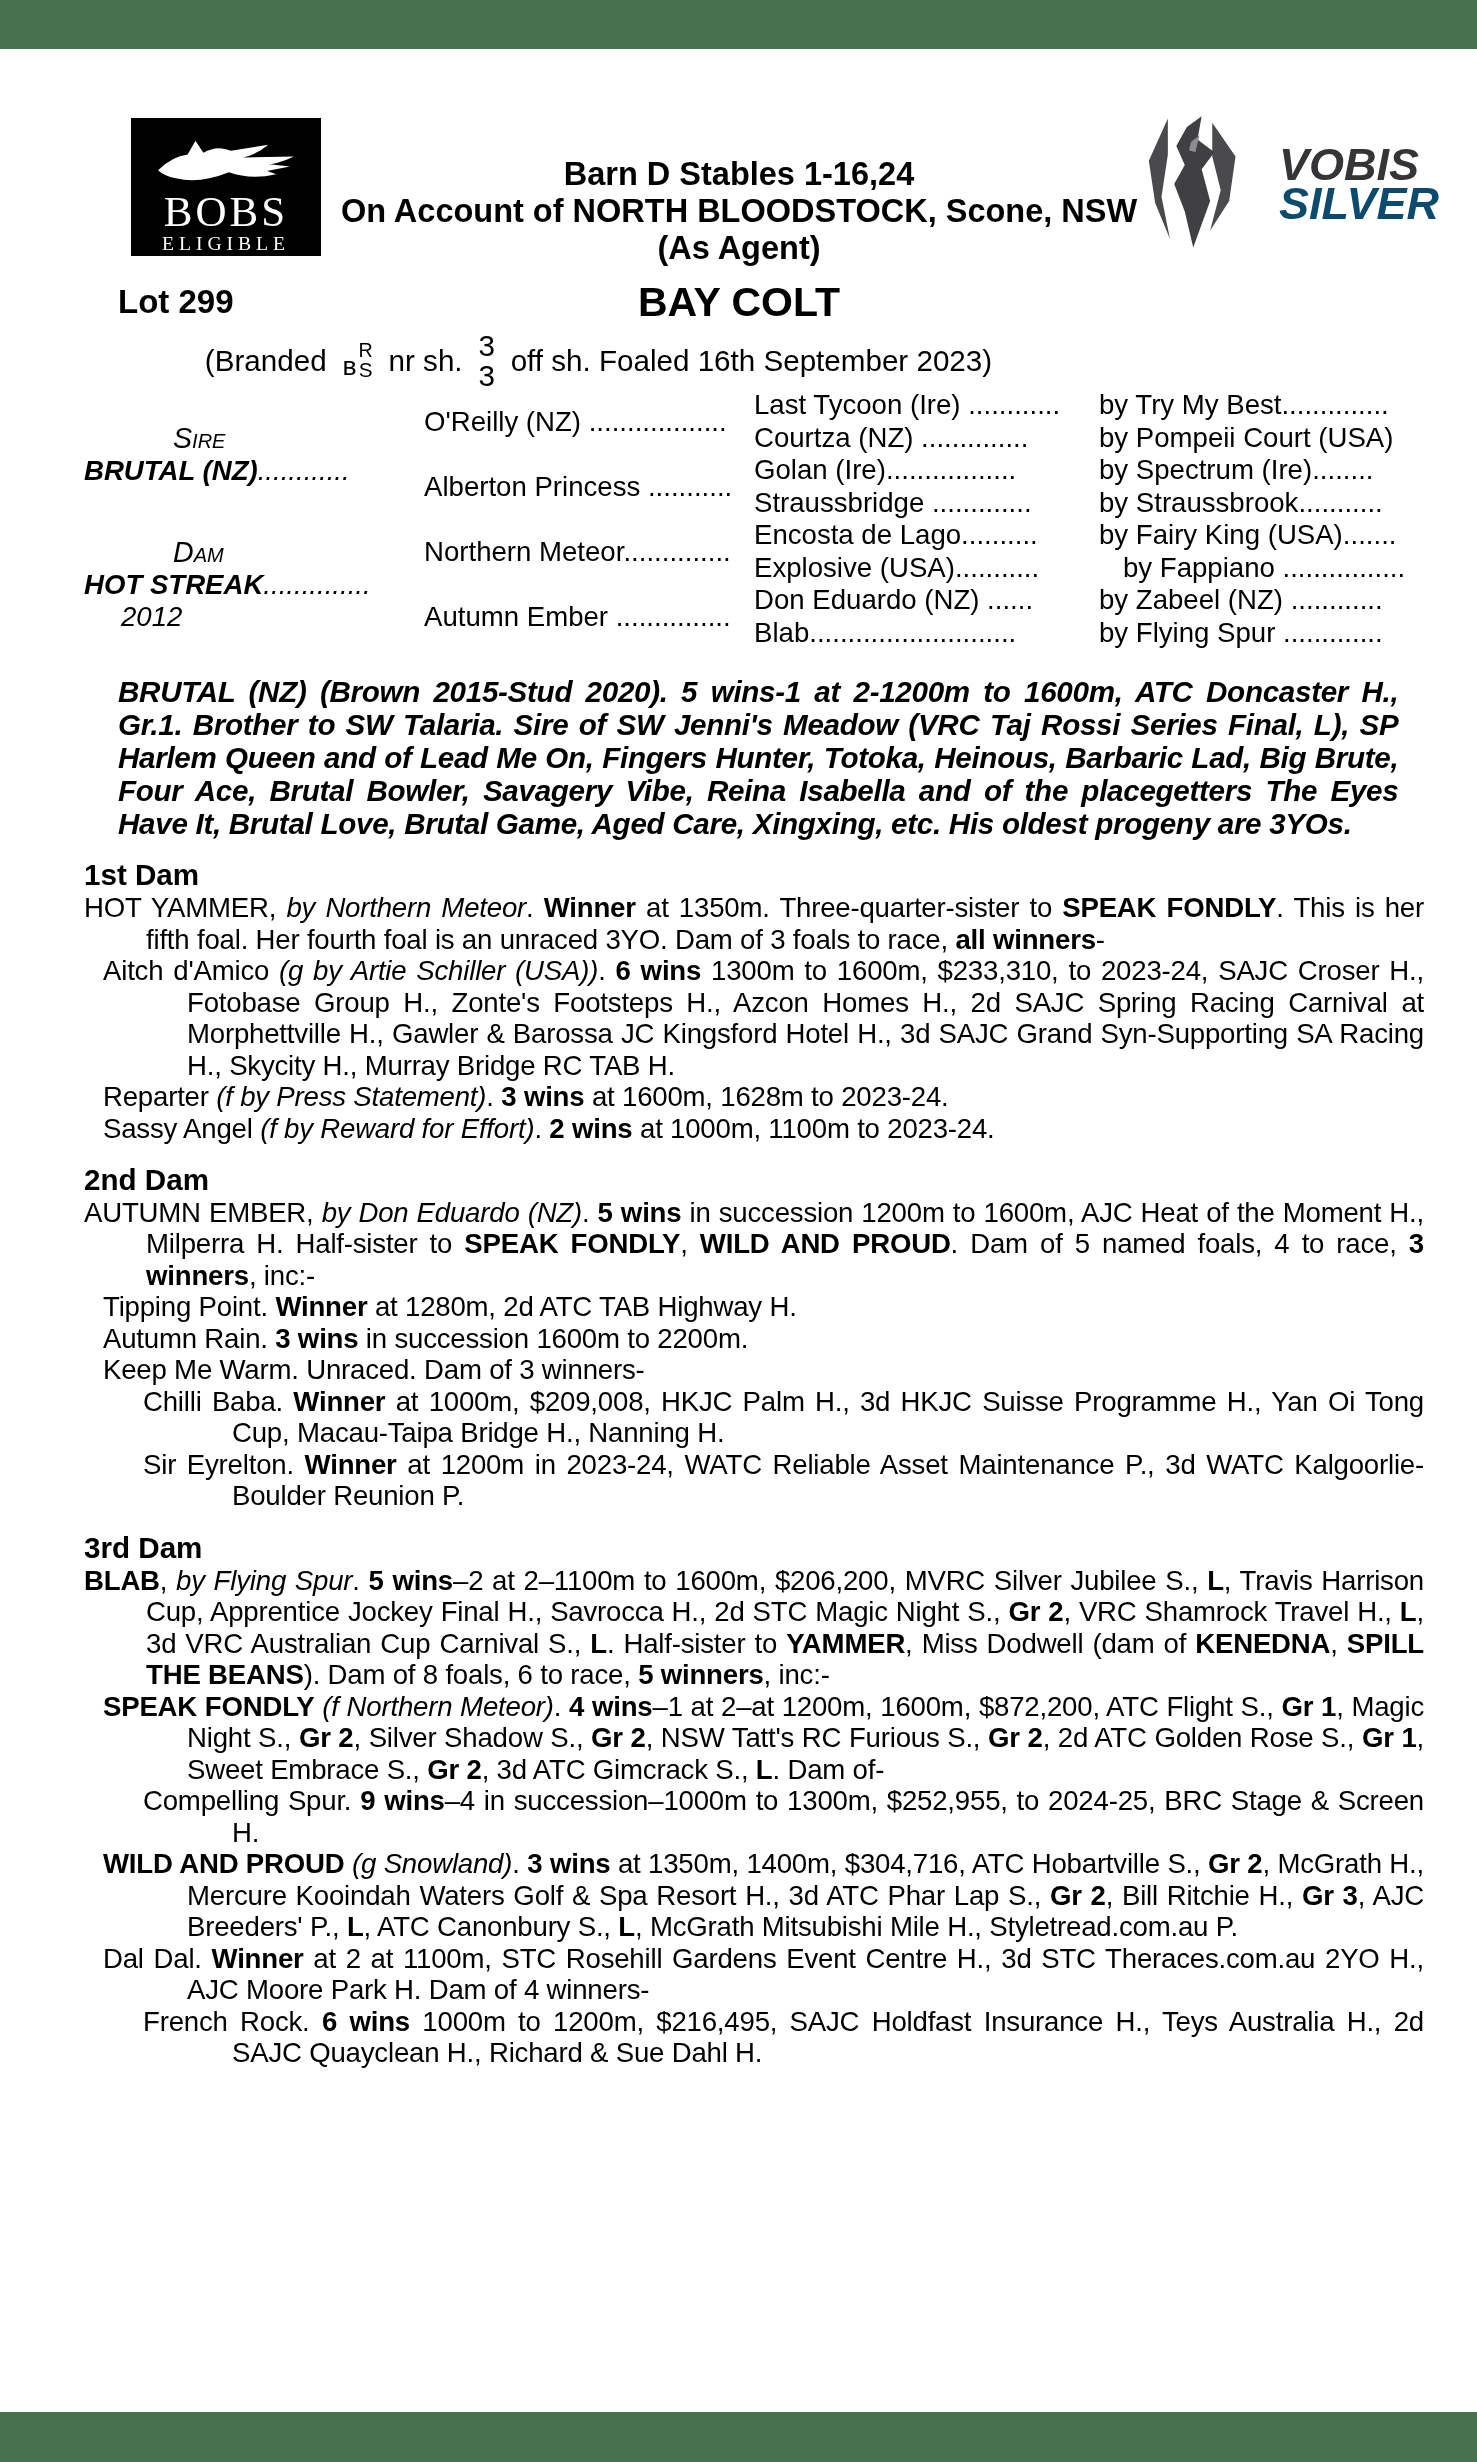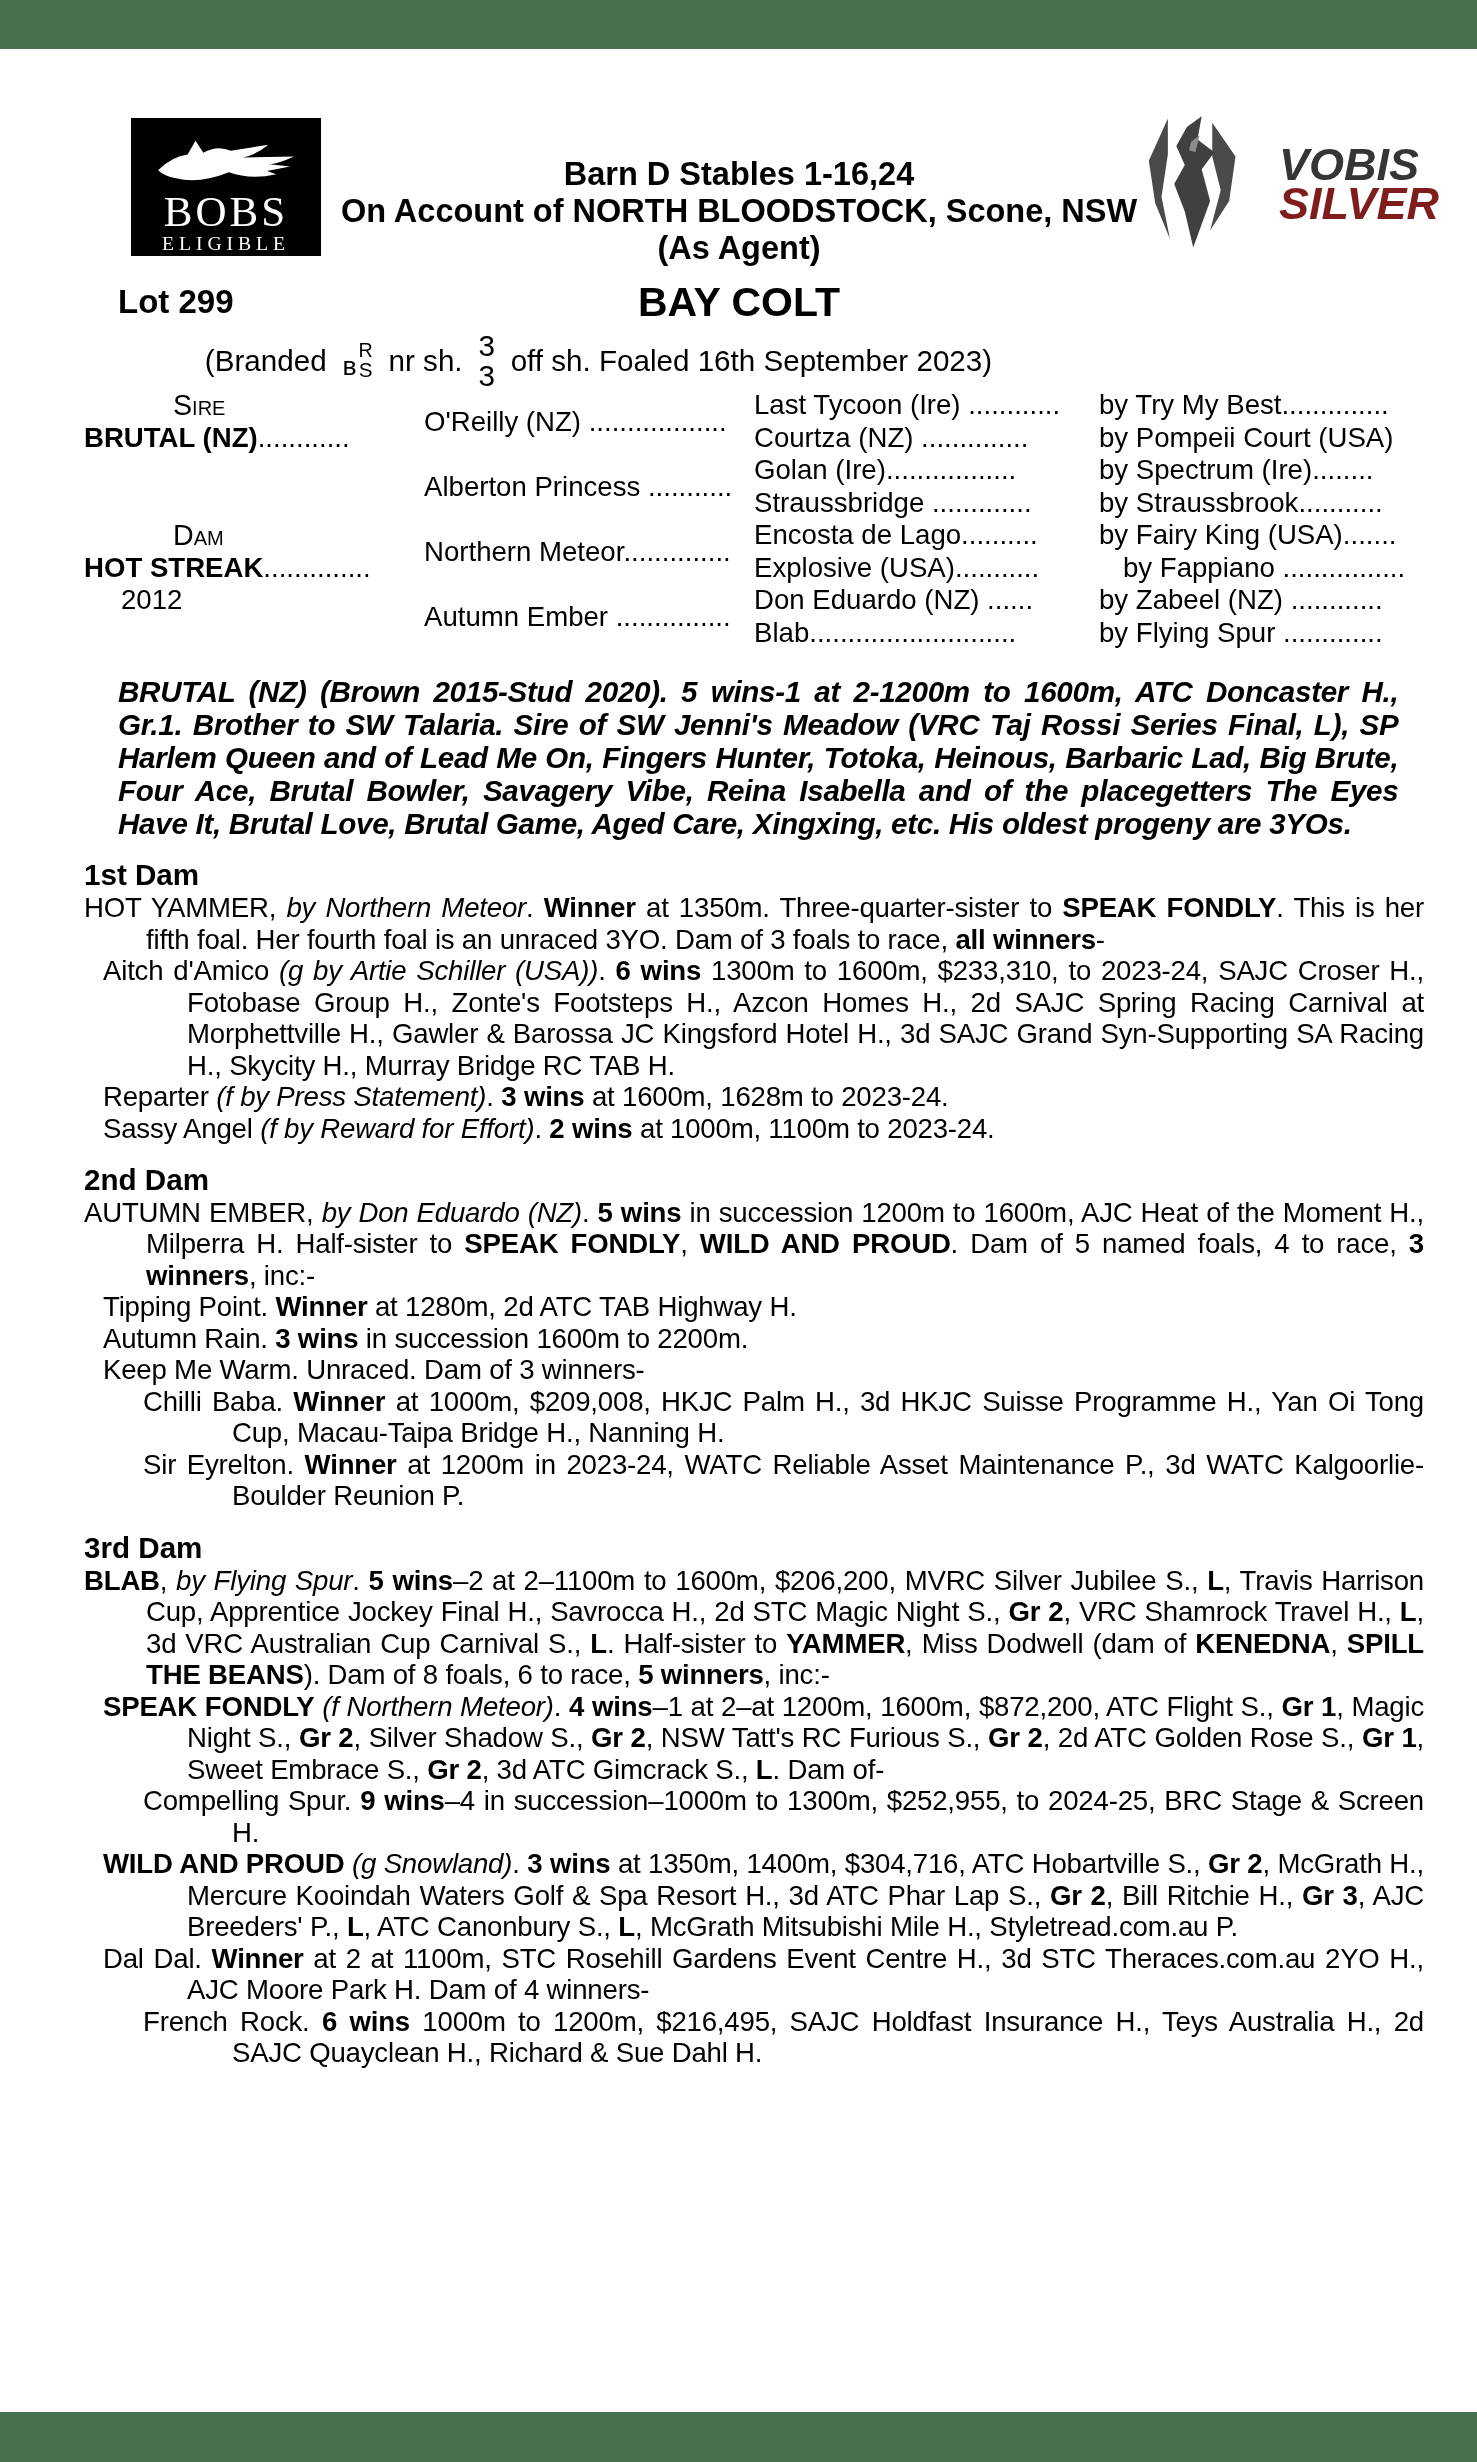--- a/index.html
+++ b/index.html
@@ -16,42 +16,42 @@
   .bobs{position:absolute;left:131px;top:118px;width:190px;height:138px;background:#000;
         display:flex;flex-direction:column;align-items:center;justify-content:flex-end;padding-bottom:1px;box-sizing:border-box;}
   .bobs svg{width:148px;height:61px;display:block;margin-bottom:-2px;}
   .bobs .t1{font-family:"Liberation Serif", serif;color:#fff;font-size:43px;line-height:43px;letter-spacing:3px;}
   .bobs .t2{font-family:"Liberation Serif", serif;color:#fff;font-size:19.7px;line-height:21.7px;letter-spacing:4.9px;}
 
   .vobis{position:absolute;left:1135px;top:110px;width:296px;height:148px;display:flex;align-items:center;gap:32px;}
   .vobis svg{width:108px;height:148px;flex:0 0 auto;}
   .vobis .words{display:flex;flex-direction:column;margin-left:3.9px;}
   .vobis .w1{font-style:italic;font-weight:bold;font-size:45px;line-height:43px;color:#353537;letter-spacing:0px;}
-  .vobis .w2{font-style:italic;font-weight:bold;font-size:45px;line-height:43px;color:#7f1d1d;margin-top:-3.9px;}
+  .vobis .w2{font-style:italic;font-weight:bold;font-size:45px;line-height:43px;color:#0c4a6e;margin-top:-3.9px;}
 
   .hdr-center{position:absolute;left:325px;right:325px;top:156px;text-align:center;font-weight:bold;font-size:32.5px;line-height:37px;}
 
   .lot-row{position:absolute;left:0;top:279px;width:1478px;height:47px;}
   .lot-num{position:absolute;left:118px;top:3.9px;font-weight:bold;font-size:33px;}
   .colt-title{position:absolute;left:0;width:100%;text-align:center;top:0;font-weight:bold;font-size:41px;}
 
   .branded-row{position:absolute;left:0;top:331px;width:1197px;display:flex;justify-content:center;align-items:center;gap:15.8px;font-size:29.6px;}
   .brandgrp{display:inline-flex;align-items:flex-end;gap:2px;}
   .brand-main{font-size:26.6px;line-height:26.6px;}
   .brandstack{display:inline-flex;flex-direction:column;align-items:center;line-height:1;}
   .brandstack .bt{font-size:19.7px;line-height:17.7px;}
   .brandstack .bb{font-size:20.7px;line-height:19.7px;}
   .fracstack{display:inline-flex;flex-direction:column;align-items:center;line-height:1;}
   .fracstack span{font-size:29.6px;line-height:29.6px;}
 
   
   .content{position:absolute;left:84px;top:389px;width:1340px;}
 
   .ped-table{display:grid;grid-template-columns:340px 330px 345px 325px;grid-auto-rows:32.5px;font-size:27.6px;}
-  .ped-principal{grid-column:1;display:flex;flex-direction:column;}
+  .ped-principal{grid-column:1;display:flex;flex-direction:column;justify-content:center;font-style:italic;}
   .ped-principal .plabel{font-variant:small-caps;padding-left:89px;font-size:28.6px;}
   .ped-principal .pname{font-weight:bold;}
   .ped-principal .pname .ldr{font-weight:normal;}
   .ped-principal .pyear{padding-left:37px;}
   .ped-parent{grid-column:2;display:flex;align-items:center;}
   .ped-anc{grid-column:3;display:flex;align-items:center;white-space:nowrap;}
   .ped-by{grid-column:4;display:flex;align-items:center;white-space:nowrap;}
 
   .sire-summary{margin:25.6px 25.6px 0 34px;font-size:29.6px;line-height:33px;font-weight:bold;font-style:italic;text-align:justify;letter-spacing:-0.3px;}
 

